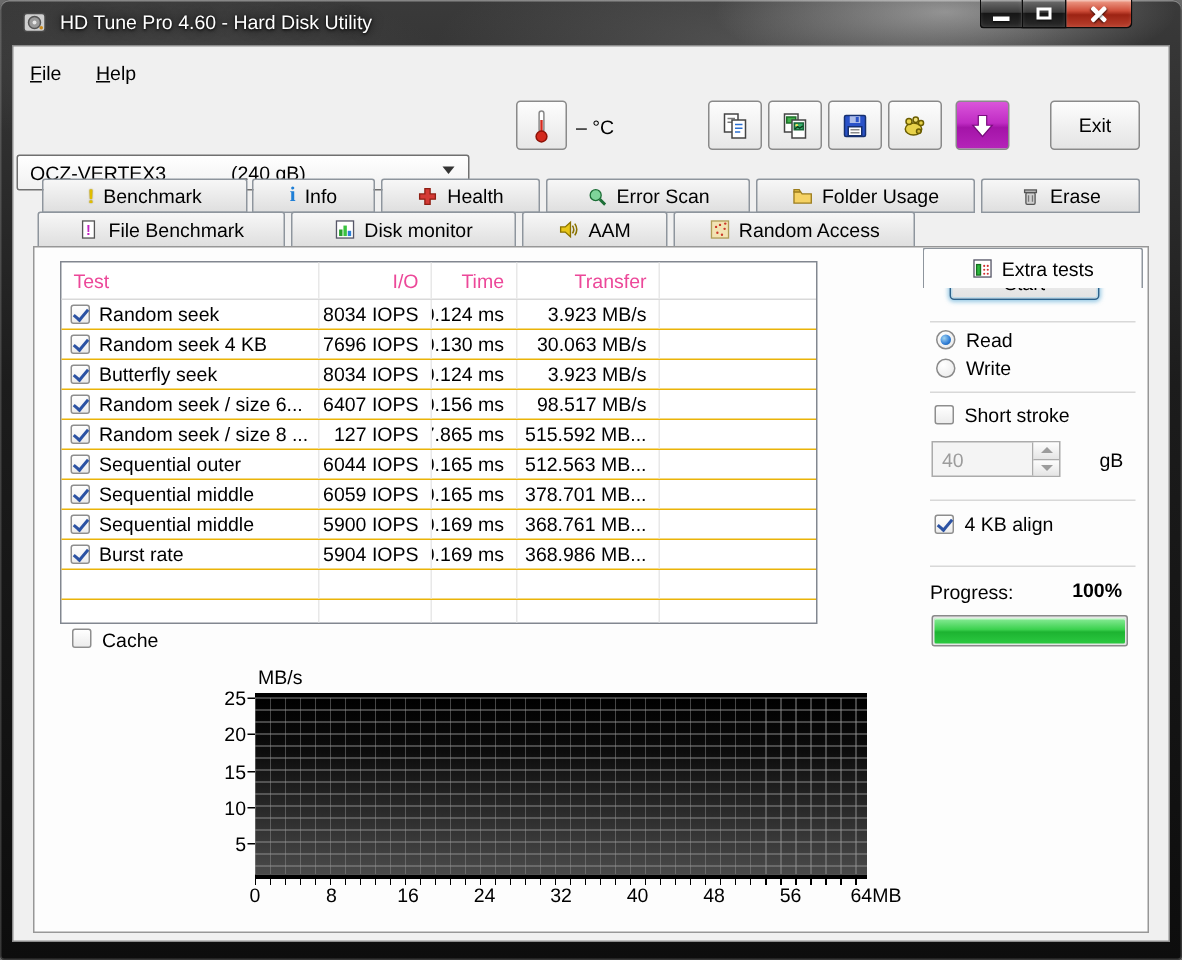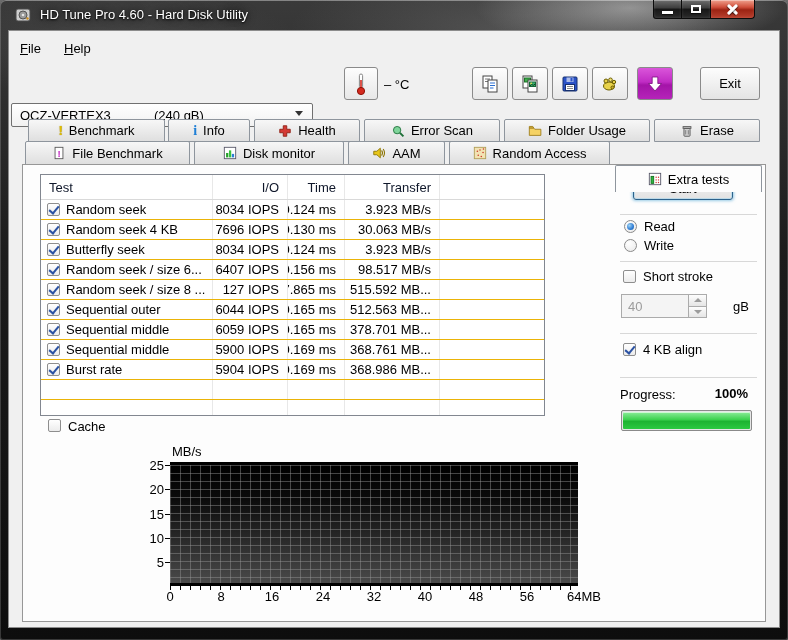--- a/index.html
+++ b/index.html
@@ -72,21 +72,21 @@
   #tab-extratests{left:615px;width:147px;top:139px;height:27px;background:#fdfdfd;border-bottom:none;z-index:6;margin-top:26px;}
   .mark{font-weight:bold;font-size:13px;line-height:13px;}
   .mark.bench{color:#e0bd00;text-shadow:0 0 1px #8a7200;}
   .mark.info{color:#1f7fd6;font-family:"Liberation Serif",serif;font-size:14px;}
   
   .panel{position:absolute;left:22px;top:164px;width:744px;height:458px;background:#fdfdfd;
     border:1px solid #979797;z-index:4;}
   
   .ttable{position:absolute;left:40px;top:174px;width:505px;border:1px solid #828790;background:#fff;z-index:5;}
   .trow{display:flex;height:20px;align-items:center;border-bottom:1px solid #eab308;}
-  .trow.hdr{height:25px;border-bottom:1px solid #d9d9d9;color:#0f172a;}
+  .trow.hdr{height:25px;border-bottom:1px solid #d9d9d9;color:#ec4899;}
   .cell{height:100%;display:flex;align-items:center;border-right:1px solid #e8e8e8;overflow:hidden;white-space:nowrap;}
   .c-test{width:172px;padding-left:6px;gap:6px;}
   .trow.hdr .c-test{padding-left:8px;}
   .c-io{width:75px;justify-content:flex-end;padding-right:8px;}
   .c-time{width:57px;justify-content:flex-end;padding-right:8px;}
   .c-tr{width:95px;justify-content:flex-end;padding-right:8px;}
   .c-fill{flex:1;border-right:none;}
   .trow.empty1{height:20px;} .trow.empty2{height:15px;border-bottom:none;}
   
   .cb{position:relative;width:13px;height:13px;border:1px solid #8e8e8e;border-radius:2px;

